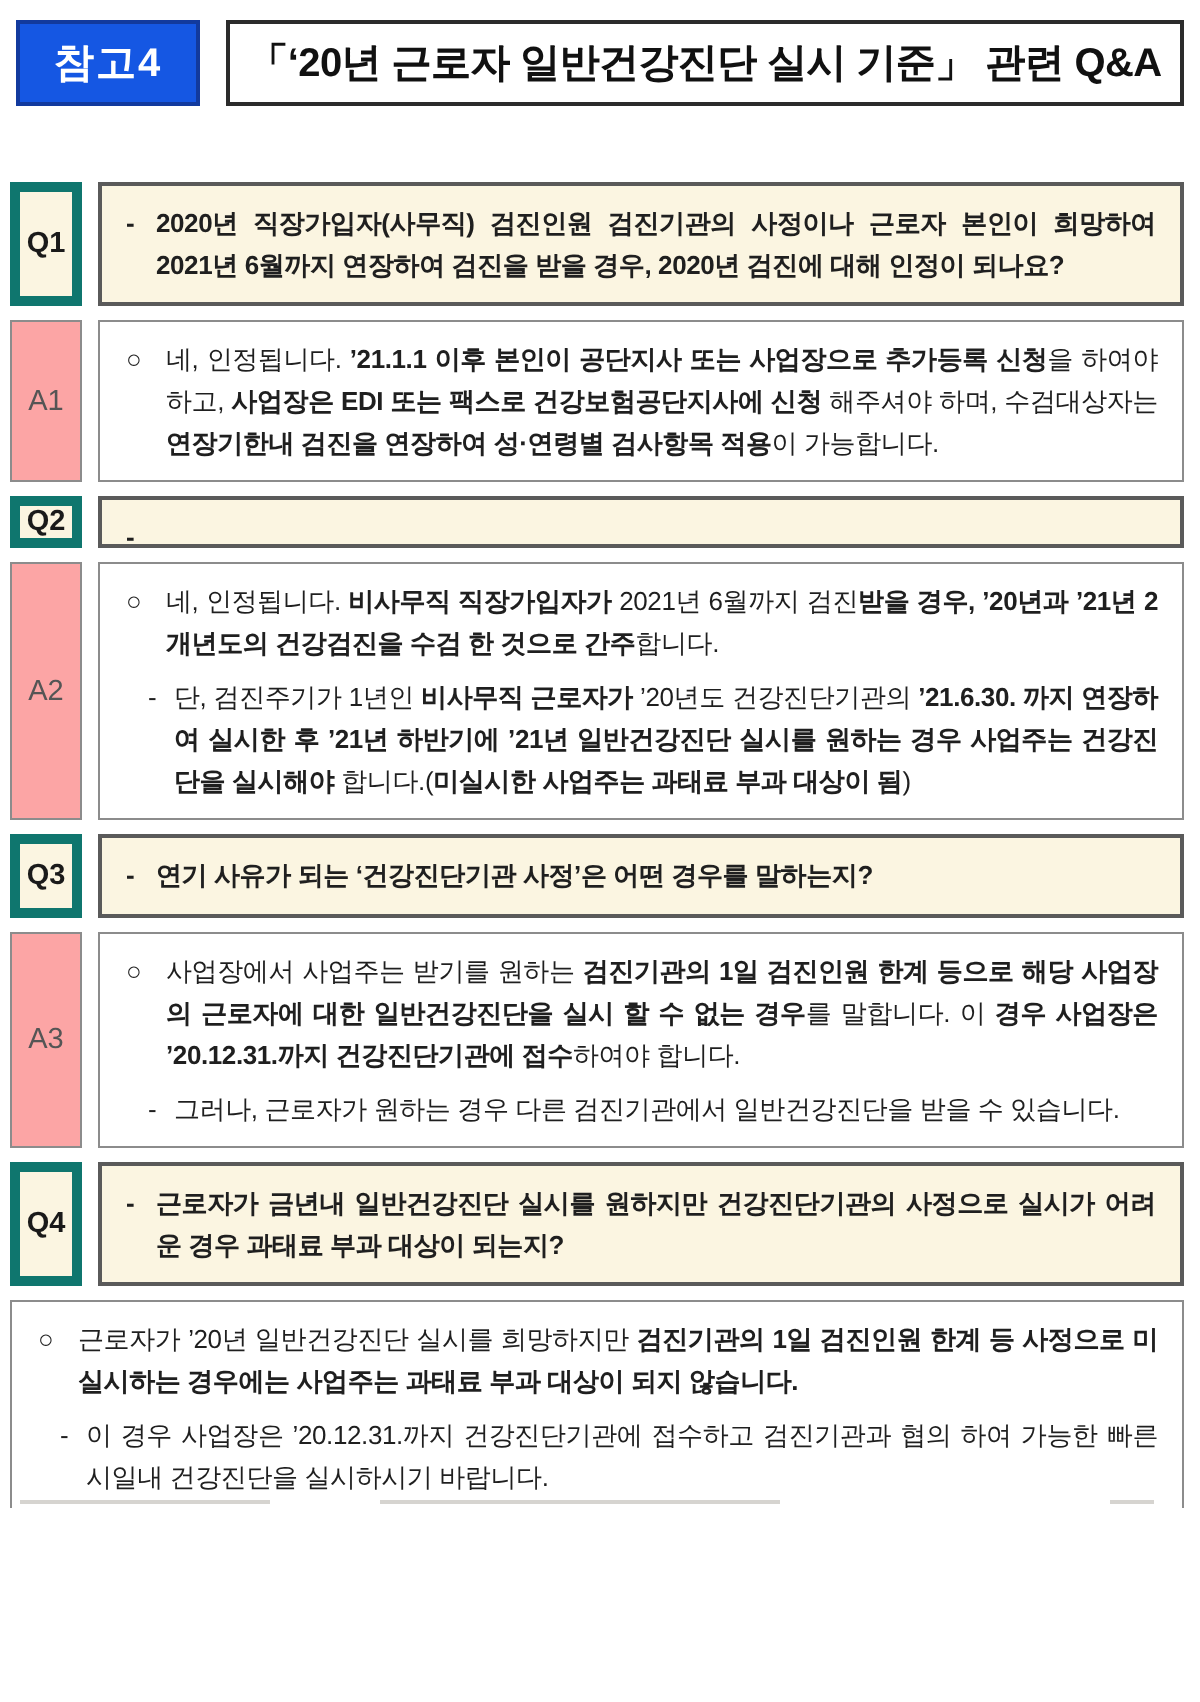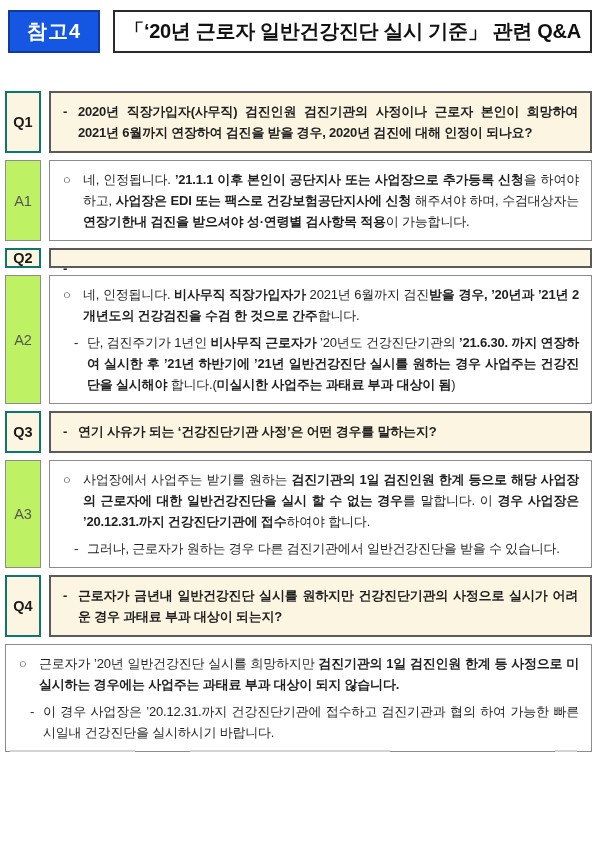--- a/index.html
+++ b/index.html
@@ -71,32 +71,32 @@
     box-sizing: border-box;
     padding: 8px 12px 8px 10px;
     font-size: 13px;
     line-height: 1.62;
     color: #1f1f1f;
     text-align: justify;
     letter-spacing: -0.2px;
   }
   .qa-row.q .qa-label {
     background: var(--cream, #FBF5E1);
-    border: 2px solid #0f766e;
+    border: 5px solid #0f766e;
     font-weight: bold;
     color: #1a1a1a;
     text-align: center;
   }
   .qa-row.q .qa-content {
     background: var(--cream, #FBF5E1);
     border: 2px solid #5a5a5a;
     font-weight: bold;
   }
   .qa-row.a .qa-label {
-    background: #bef264;
+    background: #fca5a5;
     border: 1.5px solid #8c8c8c;
     color: #555555;
   }
   .qa-row.a .qa-content {
     background: #ffffff;
     border: 1.5px solid #8c8c8c;
   }
   
   .para {
     position: relative;
@@ -143,21 +143,21 @@
   <div id="qa-list">
       <div class="qa-row q">
     <div class="qa-label">Q1</div>
     <div class="qa-content">
           <div class="para"><span class="bullet">-</span><span class="seg bold">2020년 직장가입자(사무직) 검진인원 검진기관의 사정이나 근로자 본인이 희망하여 2021년 6월까지 연장하여 검진을 받을 경우, 2020년 검진에 대해 인정이 되나요?</span></div>
         </div>
   </div>
       <div class="qa-row a">
     <div class="qa-label">A1</div>
     <div class="qa-content">
-          <div class="para"><span class="bullet">○</span><span class="seg">네, 인정됩니다. </span><span class="seg bold">’21.1.1 이후 본인이 공단지사 또는 사업장으로 추가등록 신청</span><span class="seg">을 하여야 하고, </span><span class="seg bold">사업장은 EDI 또는 팩스로 건강보험공단지사에 신청</span><span class="seg"> 해주셔야 하며, 수검대상자는 </span><span class="seg bold">연장기한내 검진을 받으셔야 성·연령별 검사항목 적용</span><span class="seg">이 가능합니다.</span></div>
+          <div class="para"><span class="bullet">○</span><span class="seg">네, 인정됩니다. </span><span class="seg bold">’21.1.1 이후 본인이 공단지사 또는 사업장으로 추가등록 신청</span><span class="seg">을 하여야 하고, </span><span class="seg bold">사업장은 EDI 또는 팩스로 건강보험공단지사에 신청</span><span class="seg"> 해주셔야 하며, 수검대상자는 </span><span class="seg bold">연장기한내 검진을 연장하여 성·연령별 검사항목 적용</span><span class="seg">이 가능합니다.</span></div>
         </div>
   </div>
       <div class="qa-row q">
     <div class="qa-label">Q2</div>
     <div class="qa-content">
           <div class="para"><span class="bullet">-</span></div>
         </div>
   </div>
       <div class="qa-row a">
     <div class="qa-label">A2</div>

